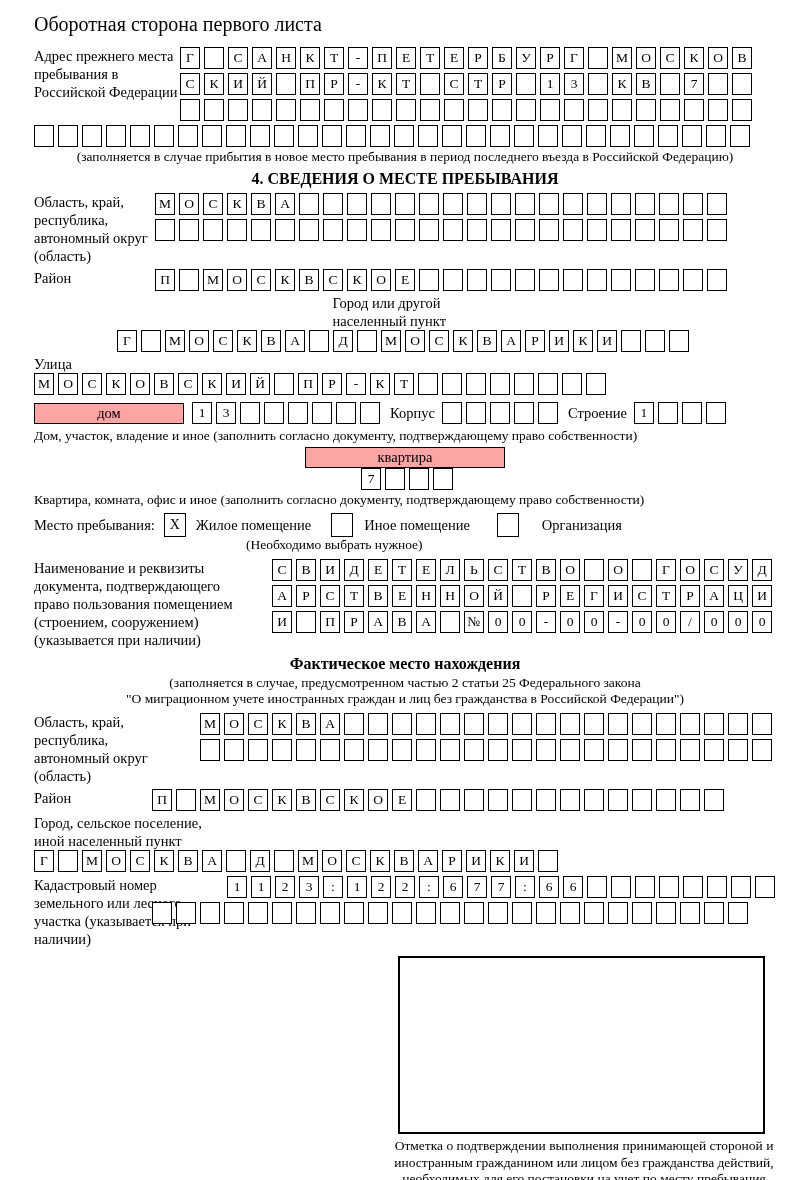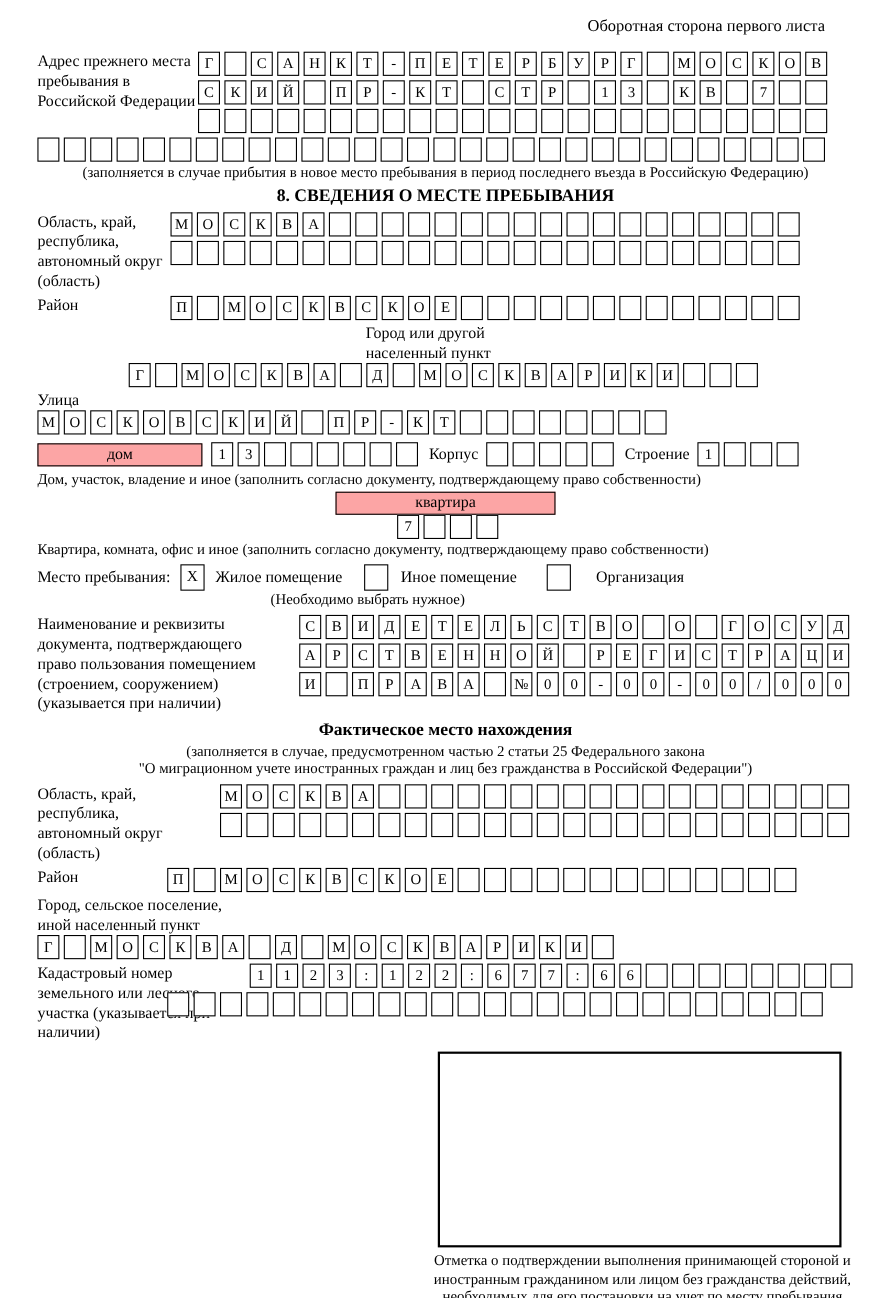--- a/index.html
+++ b/index.html
@@ -2,21 +2,21 @@
 <html><head>
 <meta charset="utf-8">
 <style>
   html,body{margin:0;padding:0;background:#fff;}
   #page{
     width:800px;height:1180px;box-sizing:border-box;
     padding:16px 24px 0 34px;background:#fff;color:#000;
     font-family:"Liberation Serif","DejaVu Serif",serif;
     position:relative;overflow:hidden;
   }
-  .backnote{text-align:right;font-size:15px;padding-right:26px;line-height:17px;}
+  .backnote{text-align:left;font-size:20px;padding-right:26px;line-height:17px;}
   .row{display:flex;align-items:flex-start;}
   .vcenter{align-items:center;}
   .lbl{font-size:14.5px;line-height:18px;flex:0 0 auto;}
   .w146{width:146px;} .w121{width:121px;} .w145{width:145px;} .w220{width:220px;}
   .w118{width:118px;} .w190{width:190px;} .w193{width:193px;}
   .cellcol{display:flex;flex-direction:column;}
   .cellcol .cells + .cells{margin-top:4px;}
   .cells{display:flex;flex-wrap:nowrap;}
   .cell{
     width:20px;height:22px;box-sizing:border-box;border:1.8px solid #000;
@@ -165,23 +165,23 @@
       <span class="cell"></span>
       <span class="cell"></span>
       <span class="cell"></span>
       <span class="cell"></span>
       <span class="cell"></span>
       <span class="cell"></span>
       <span class="cell"></span>
       <span class="cell"></span>
       <span class="cell"></span>
     </div>
-  <div class="note note-center mt2">(заполняется в случае прибытия в новое место пребывания в период последнего въезда в Российскую Федерацию)</div>
-
-  <div class="section-title mt4">8. СВЕДЕНИЯ О МЕСТЕ ПРЕБЫВАНИЯ</div>
+  <div class="note note-center mt2">(заполняется в случае прибытия в новое место пребывания в период последнего въезда в Российской Федерацию)</div>
+
+  <div class="section-title mt4">4. СВЕДЕНИЯ О МЕСТЕ ПРЕБЫВАНИЯ</div>
 
   <div class="row mt5">
     <div class="lbl w121">Область, край, республика, автономный округ (область)</div>
     <div class="cellcol">
       <div class="cells">
           <span class="cell">М</span>
           <span class="cell">О</span>
           <span class="cell">С</span>
           <span class="cell">К</span>
           <span class="cell">В</span>

